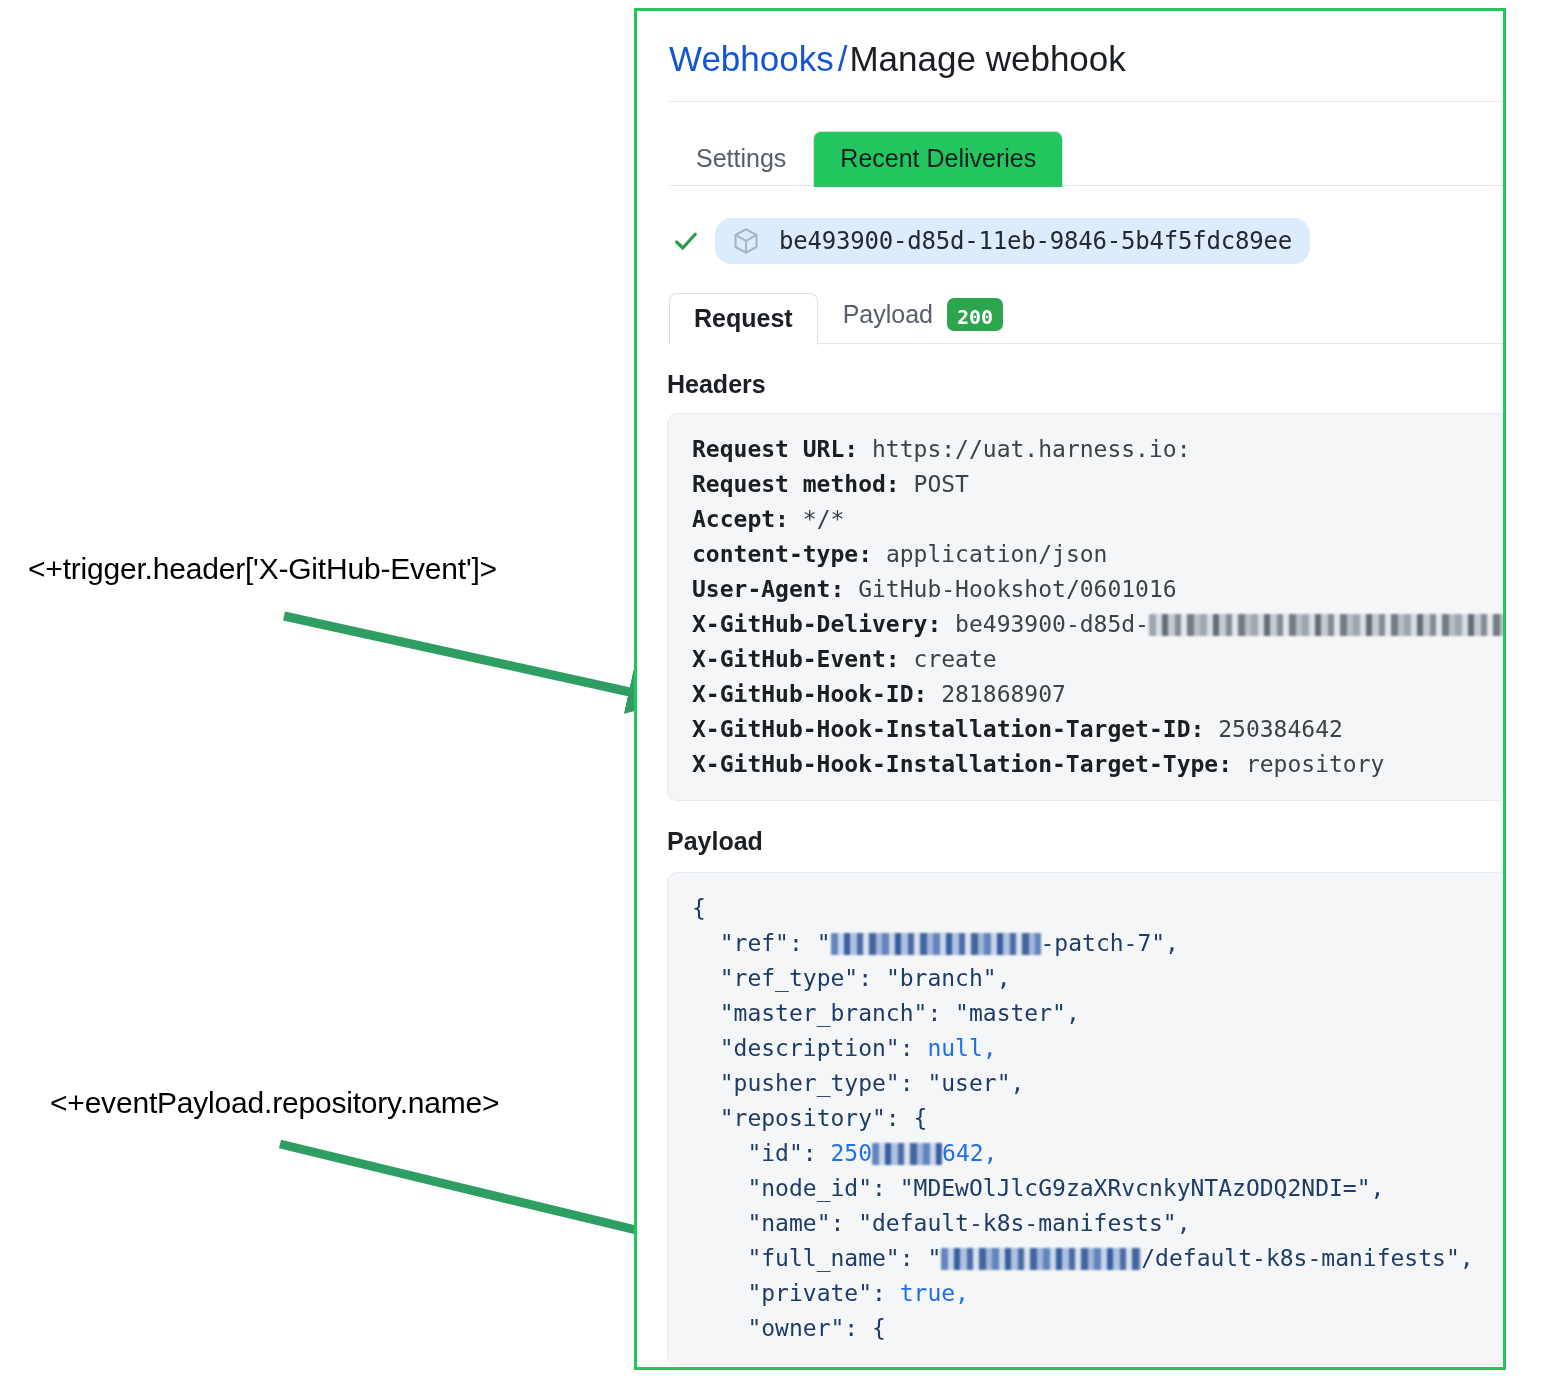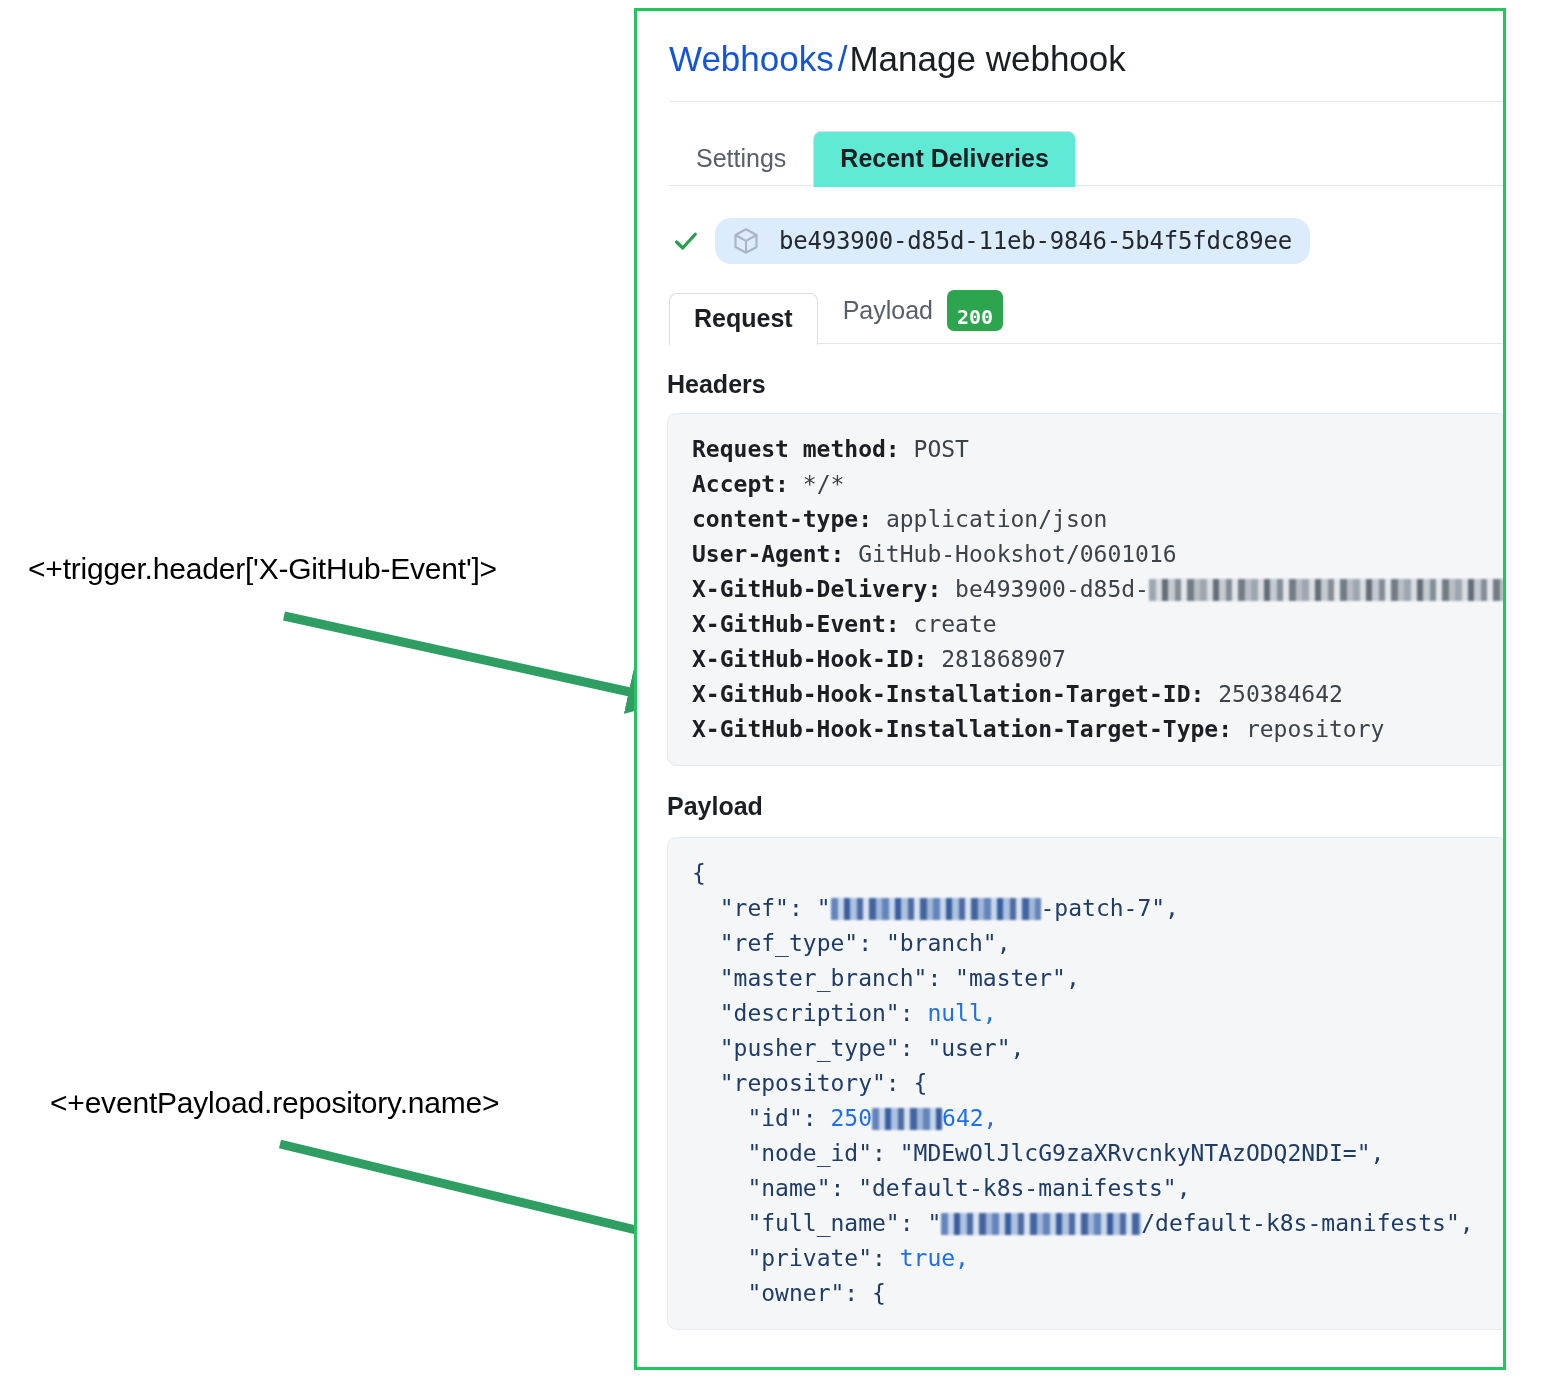--- a/index.html
+++ b/index.html
@@ -105,26 +105,25 @@
     padding: 14px 26px 15px 26px;
     line-height: 1;
     cursor: pointer;
     background: transparent;
     border: 1px solid transparent;
     border-bottom: none;
     border-radius: 8px 8px 0 0;
   }
   .top-tab.active {
     color: #1b1f24;
-    background: #5eead4;
+    background: #22c55e;
     border-color: #d8dee4;
     box-shadow: 0 1px 0 0 #ffffff;
     margin-bottom: -1px;
     padding-bottom: 16px;
-    font-weight: bold;
   }
 
   
   #delivery-row {
     margin: 32px 0 0 34px;
     display: flex;
     align-items: center;
     gap: 14px;
   }
   #delivery-check {
@@ -193,21 +192,21 @@
     margin-bottom: -1px;
     padding-bottom: 14px;
   }
   #status-badge {
     background: #2da44e;
     color: #ffffff;
     font-family: "DejaVu Sans Mono", "Liberation Mono", monospace;
     font-size: 20px;
     font-weight: bold;
     border-radius: 7px;
-    padding: 17px 10px 4px 10px;
+    padding: 9px 10px 4px 10px;
     line-height: 1;
   }
 
   
   .section-title {
     margin: 26px 0 0 30px;
     font-size: 25px;
     font-weight: bold;
     color: #1b1f24;
   }
@@ -314,20 +313,21 @@
         <span>Request</span>
       </div>
       <div class="rr-tab">
         <span>Payload</span>
         <span id="status-badge">200</span>
       </div>
     </div>
 
     <div class="section-title">Headers</div>
     <div class="code-box" id="headers-box">
+        <div><span class="hdr-key">Request URL: </span><span class="hdr-val">https://uat.harness.io:</span></div>
         <div><span class="hdr-key">Request method: </span><span class="hdr-val">POST</span></div>
         <div><span class="hdr-key">Accept: </span><span class="hdr-val">*/*</span></div>
         <div><span class="hdr-key">content-type: </span><span class="hdr-val">application/json</span></div>
         <div><span class="hdr-key">User-Agent: </span><span class="hdr-val">GitHub-Hookshot/0601016</span></div>
         <div><span class="hdr-key">X-GitHub-Delivery: </span><span class="hdr-val">be493900-d85d-</span><span class="redacted" style="width: 500px;"></span></div>
         <div><span class="hdr-key">X-GitHub-Event: </span><span class="hdr-val">create</span></div>
         <div><span class="hdr-key">X-GitHub-Hook-ID: </span><span class="hdr-val">281868907</span></div>
         <div><span class="hdr-key">X-GitHub-Hook-Installation-Target-ID: </span><span class="hdr-val">250384642</span></div>
         <div><span class="hdr-key">X-GitHub-Hook-Installation-Target-Type: </span><span class="hdr-val">repository</span></div>
       </div>

